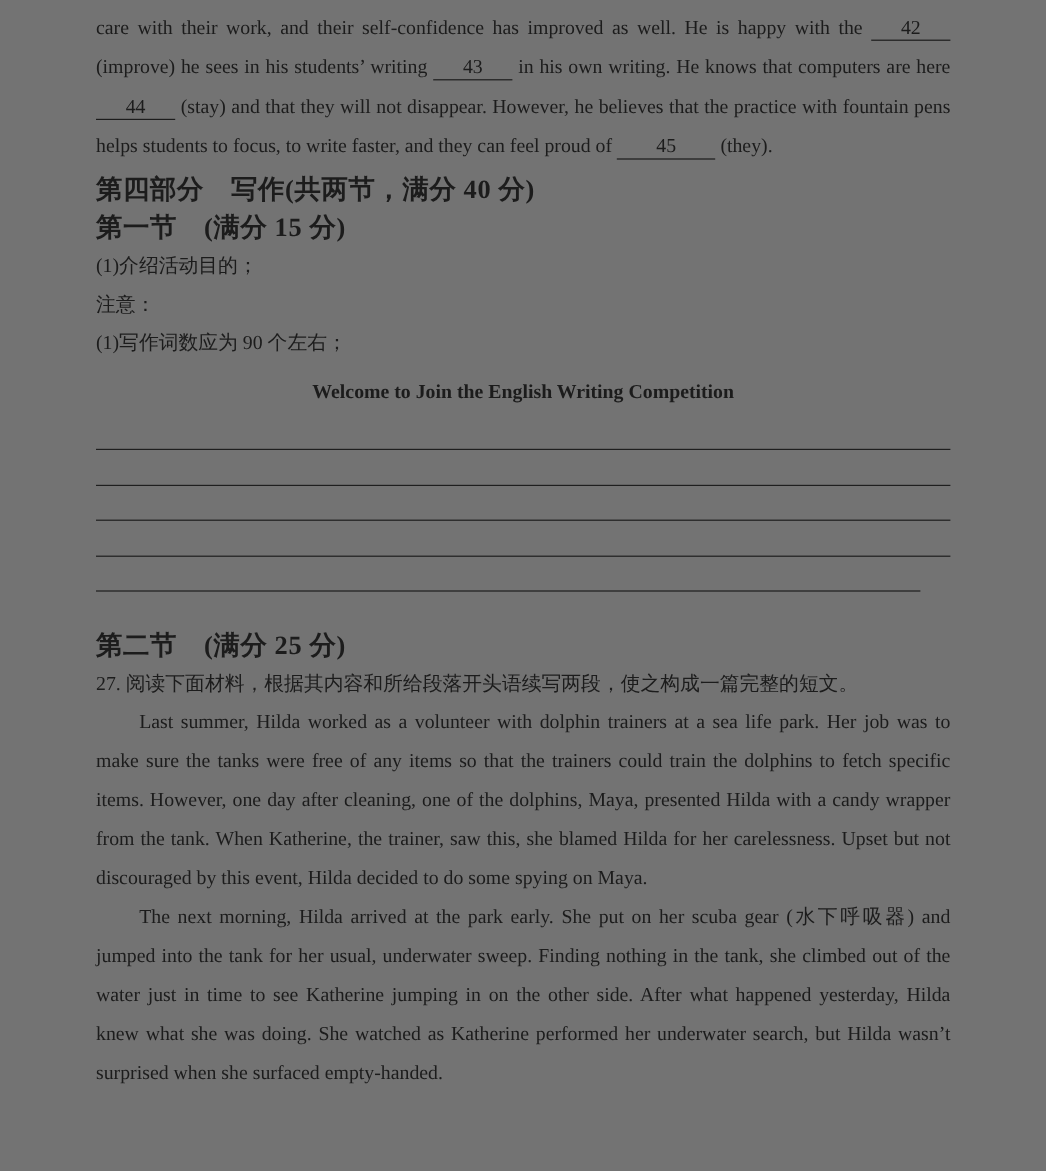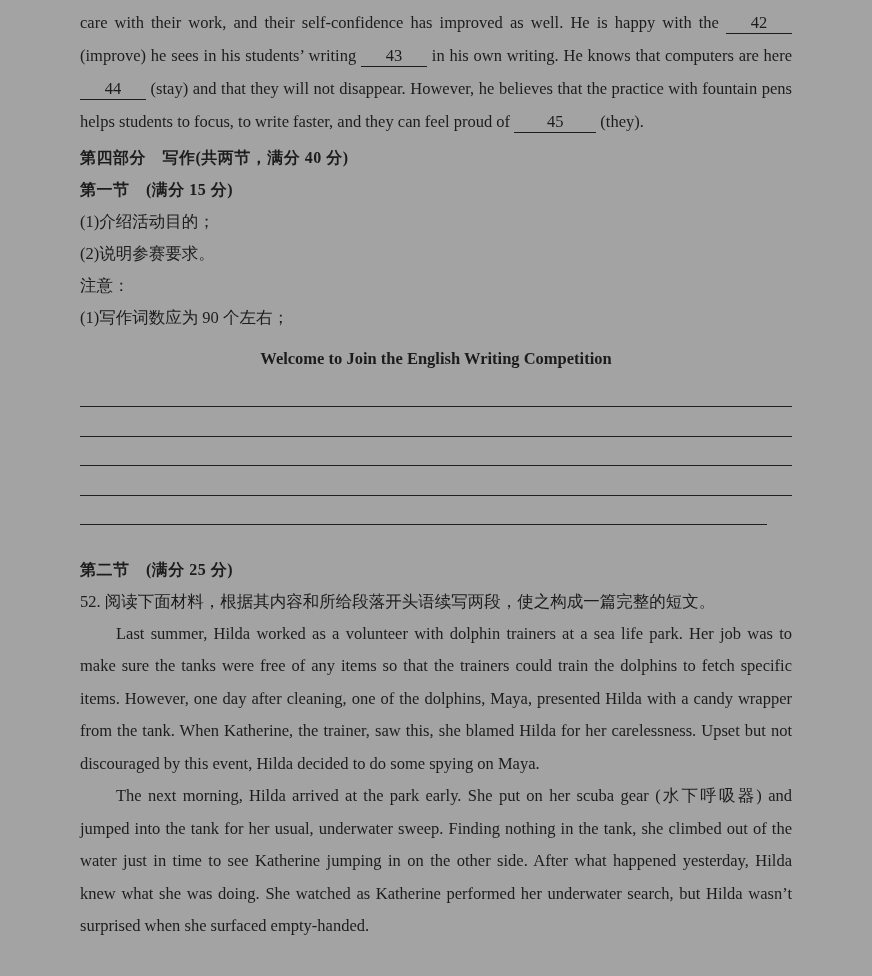--- a/index.html
+++ b/index.html
@@ -2,21 +2,21 @@
 <html><head>
 <meta charset="utf-8">
 <style>
   html, body { margin: 0; padding: 0; background: #ffffff; }
   .page {
     position: relative;
     width: 872px;
     height: 976px;
     box-sizing: border-box;
     padding: 6px 80px 0 80px;
-    background: #a3a3a3;
+    background: #737373;
     color: #1c1c1c;
     font-family: "Liberation Serif", "DejaVu Serif", serif;
     font-size: 16.5px;
     overflow: hidden;
   }
   p { margin: 0; }
   .en-par {
     line-height: 32.5px;
     text-align: justify;
   }
@@ -30,21 +30,21 @@
     line-height: 20px;
     padding: 0 4px;
   }
   .blank.wide { min-width: 74px; }
   .cn-line {
     line-height: 32px;
     font-size: 16.5px;
   }
   .heading {
     font-weight: bold;
-    font-size: 16px;
+    font-size: 22px;
     line-height: 32px;
     letter-spacing: 0.5px;
   }
   .part-heading { margin-top: 4px; }
   .essay-title {
     text-align: center;
     line-height: 30px;
     margin-top: 10px;
     font-weight: bold;
   }
@@ -61,33 +61,32 @@
 <body>
 
 <div class="page">
 
   <p class="gapfill"><span>care with their work, and their self-confidence has improved as well. He is happy with the</span> <span class="blank">42</span> <span>(improve) he sees in his students’ writing</span> <span class="blank">43</span> <span>in his own writing. He knows that computers are here</span> <span class="blank">44</span> <span>(stay) and that they will not disappear. However, he believes that the practice with fountain pens helps students to focus, to write faster, and they can feel proud of</span> <span class="blank wide">45</span> <span>(they).</span></p>
 
   <p class="heading part-heading cn-line">第四部分　写作(共两节，满分 40 分)</p>
   <p class="heading cn-line">第一节　(满分 15 分)</p>
 
   <p class="cn-line">(1)介绍活动目的；</p>
-  <p class="cn-line">(2)说明参赛要求。</p>
   <p class="cn-line">注意：</p>
   <p class="cn-line">(1)写作词数应为 90 个左右；</p>
 
   <p class="essay-title">Welcome to Join the English Writing Competition</p>
 
   <div class="answer-lines">
     <div class="answer-line"></div>
     <div class="answer-line"></div>
     <div class="answer-line"></div>
     <div class="answer-line"></div>
     <div class="answer-line short"></div>
   </div>
 
   <p class="heading sec2-heading cn-line">第二节　(满分 25 分)</p>
-  <p class="cn-line">52. 阅读下面材料，根据其内容和所给段落开头语续写两段，使之构成一篇完整的短文。</p>
+  <p class="cn-line">27. 阅读下面材料，根据其内容和所给段落开头语续写两段，使之构成一篇完整的短文。</p>
 
   <p class="en-par indent">Last summer, Hilda worked as a volunteer with dolphin trainers at a sea life park. Her job was to make sure the tanks were free of any items so that the trainers could train the dolphins to fetch specific items. However, one day after cleaning, one of the dolphins, Maya, presented Hilda with a candy wrapper from the tank. When Katherine, the trainer, saw this, she blamed Hilda for her carelessness. Upset but not discouraged by this event, Hilda decided to do some spying on Maya.</p>
   <p class="en-par indent">The next morning, Hilda arrived at the park early. She put on her scuba gear (水下呼吸器) and jumped into the tank for her usual, underwater sweep. Finding nothing in the tank, she climbed out of the water just in time to see Katherine jumping in on the other side. After what happened yesterday, Hilda knew what she was doing. She watched as Katherine performed her underwater search, but Hilda wasn’t surprised when she surfaced empty-handed.</p>
 
 </div>
 
 </body></html>

